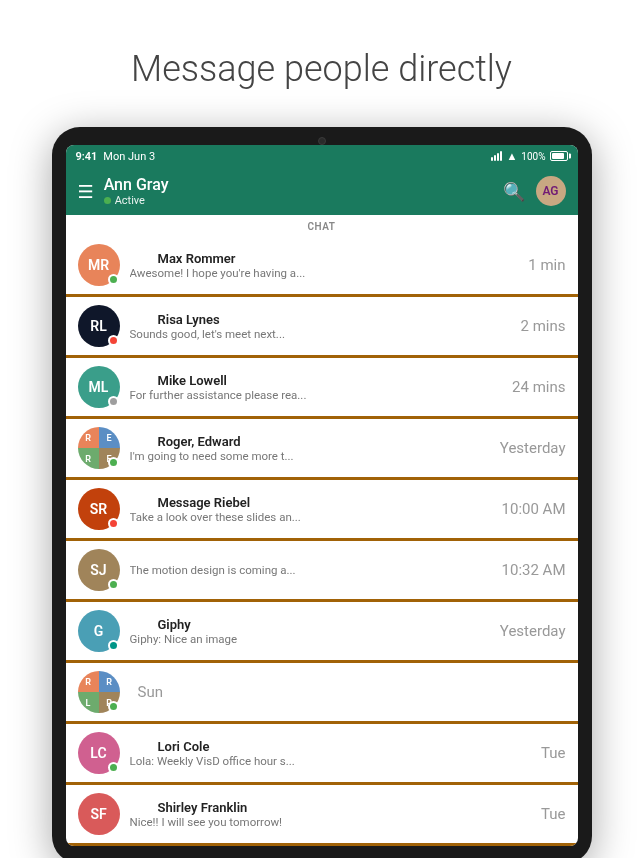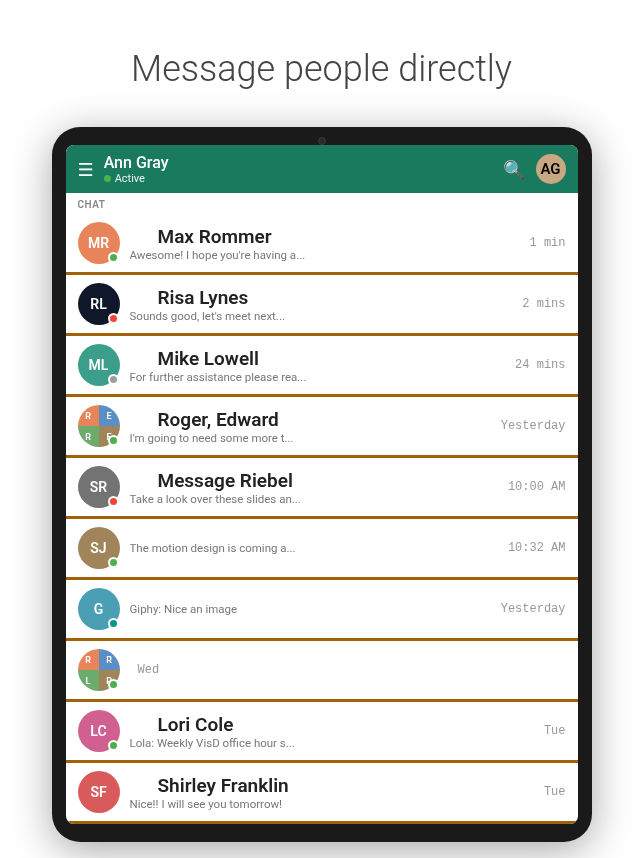--- a/index.html
+++ b/index.html
@@ -165,32 +165,33 @@
     }
     .avatar-header {
       width: 30px;
       height: 30px;
       border-radius: 50%;
       background: #c8a882;
       overflow: hidden;
       display: flex;
       align-items: center;
       justify-content: center;
-      font-size: 15px;
-      color: #000000;
+      font-size: 12px;
+      color: #701a75;
       font-weight: 600;
     }
 
     
     .section-label {
       padding: 6px 12px 4px;
       font-size: 10px;
       font-weight: 600;
       color: #888;
       letter-spacing: 0.5px;
+      text-align: center;
     }
 
     
     .chat-list {}
     .chat-item {
       display: flex;
       align-items: center;
       padding: 8px 12px;
       border-bottom: 3px solid #a16207;
       cursor: pointer;
@@ -226,42 +227,41 @@
     .status-indicator.green { background: #4caf50; }
     .status-indicator.red { background: #f44336; }
     .status-indicator.teal { background: #009688; }
     .status-indicator.grey { background: #9e9e9e; }
 
     .chat-content {
       flex: 1;
       min-width: 0;
     }
     .chat-name {
-      font-size: 19px;
+      font-size: 13px;
       font-weight: 600;
       color: #222;
       white-space: nowrap;
       overflow: hidden;
       text-overflow: ellipsis;
       padding-left: 28px;
     }
     .chat-preview {
       font-size: 11.5px;
       color: #777;
       white-space: nowrap;
       overflow: hidden;
       text-overflow: ellipsis;
     }
     .chat-time {
-      font-size: 12px;
+      font-size: 15px;
       color: #999;
       margin-left: 8px;
       flex-shrink: 0;
       white-space: nowrap;
-      font-family: Liberation Mono, monospace;
     }
 
     
     .group-avatar {
       width: 42px;
       height: 42px;
       border-radius: 50%;
       overflow: hidden;
       display: grid;
       grid-template-columns: 1fr 1fr;
@@ -279,20 +279,39 @@
 </head>
 <body>
 
 <h1 class="page-title">Message people directly</h1>
 
 <div class="device-wrapper">
   <div class="device-camera"></div>
 
   <div class="screen">
 
+    <div class="status-bar">
+      <div style="display:flex;gap:6px;align-items:center;">
+        <span class="status-time">9:41</span>
+        <span class="status-date">Mon Jun 3</span>
+      </div>
+      <div class="status-right">
+        <div class="signal-bars">
+          <span style="height:4px;"></span>
+          <span style="height:6px;"></span>
+          <span style="height:8px;"></span>
+          <span style="height:10px;"></span>
+        </div>
+        <span style="font-size:11px;">▲</span>
+        <span>100%</span>
+        <div class="battery-icon">
+          <div class="battery-fill"></div>
+        </div>
+      </div>
+    </div>
 
     <div class="app-header">
       <div class="header-left">
         <span class="hamburger-icon">☰</span>
         <div class="header-title-section">
           <div class="header-name">Ann Gray</div>
           <div class="header-status">
             <div class="status-dot"></div>
             <span class="status-text">Active</span>
           </div>
@@ -351,21 +370,21 @@
             <div class="status-indicator green"></div>
           </div>
           <div class="chat-content">
             <div class="chat-name">Roger, Edward</div>
             <div class="chat-preview">I'm going to need some more t...</div>
           </div>
           <div class="chat-time">Yesterday</div>
         </div>
         <div class="chat-item">
           <div class="avatar-wrap">
-            <div class="avatar-circle" style="background: #737373;">SR</div>
+            <div class="avatar-circle" style="background: #c2410c;">SR</div>
             <div class="status-indicator red"></div>
           </div>
           <div class="chat-content">
             <div class="chat-name">Message Riebel</div>
             <div class="chat-preview">Take a look over these slides an...</div>
           </div>
           <div class="chat-time">10:00 AM</div>
         </div>
         <div class="chat-item">
           <div class="avatar-wrap">
@@ -376,35 +395,36 @@
             <div class="chat-preview">The motion design is coming  a...</div>
           </div>
           <div class="chat-time">10:32 AM</div>
         </div>
         <div class="chat-item">
           <div class="avatar-wrap">
             <div class="avatar-circle" style="background: rgb(74, 159, 181);">G</div>
             <div class="status-indicator teal"></div>
           </div>
           <div class="chat-content">
+            <div class="chat-name">Giphy</div>
             <div class="chat-preview">Giphy: Nice an image</div>
           </div>
           <div class="chat-time">Yesterday</div>
         </div>
         <div class="chat-item">
           <div class="avatar-wrap">
             <div class="group-avatar">
               <div class="group-avatar-q" style="background: rgb(232, 132, 90);">R</div>
               <div class="group-avatar-q" style="background: rgb(91, 142, 196);">R</div>
               <div class="group-avatar-q" style="background: rgb(109, 171, 109);">L</div>
               <div class="group-avatar-q" style="background: rgb(160, 132, 90);">R</div>
             </div>
             <div class="status-indicator green"></div>
           </div>
-          <div class="chat-time">Wed</div>
+          <div class="chat-time">Sun</div>
         </div>
         <div class="chat-item">
           <div class="avatar-wrap">
             <div class="avatar-circle" style="background: rgb(208, 96, 144);">LC</div>
             <div class="status-indicator green"></div>
           </div>
           <div class="chat-content">
             <div class="chat-name">Lori Cole</div>
             <div class="chat-preview">Lola: Weekly VisD office hour s...</div>
           </div>

